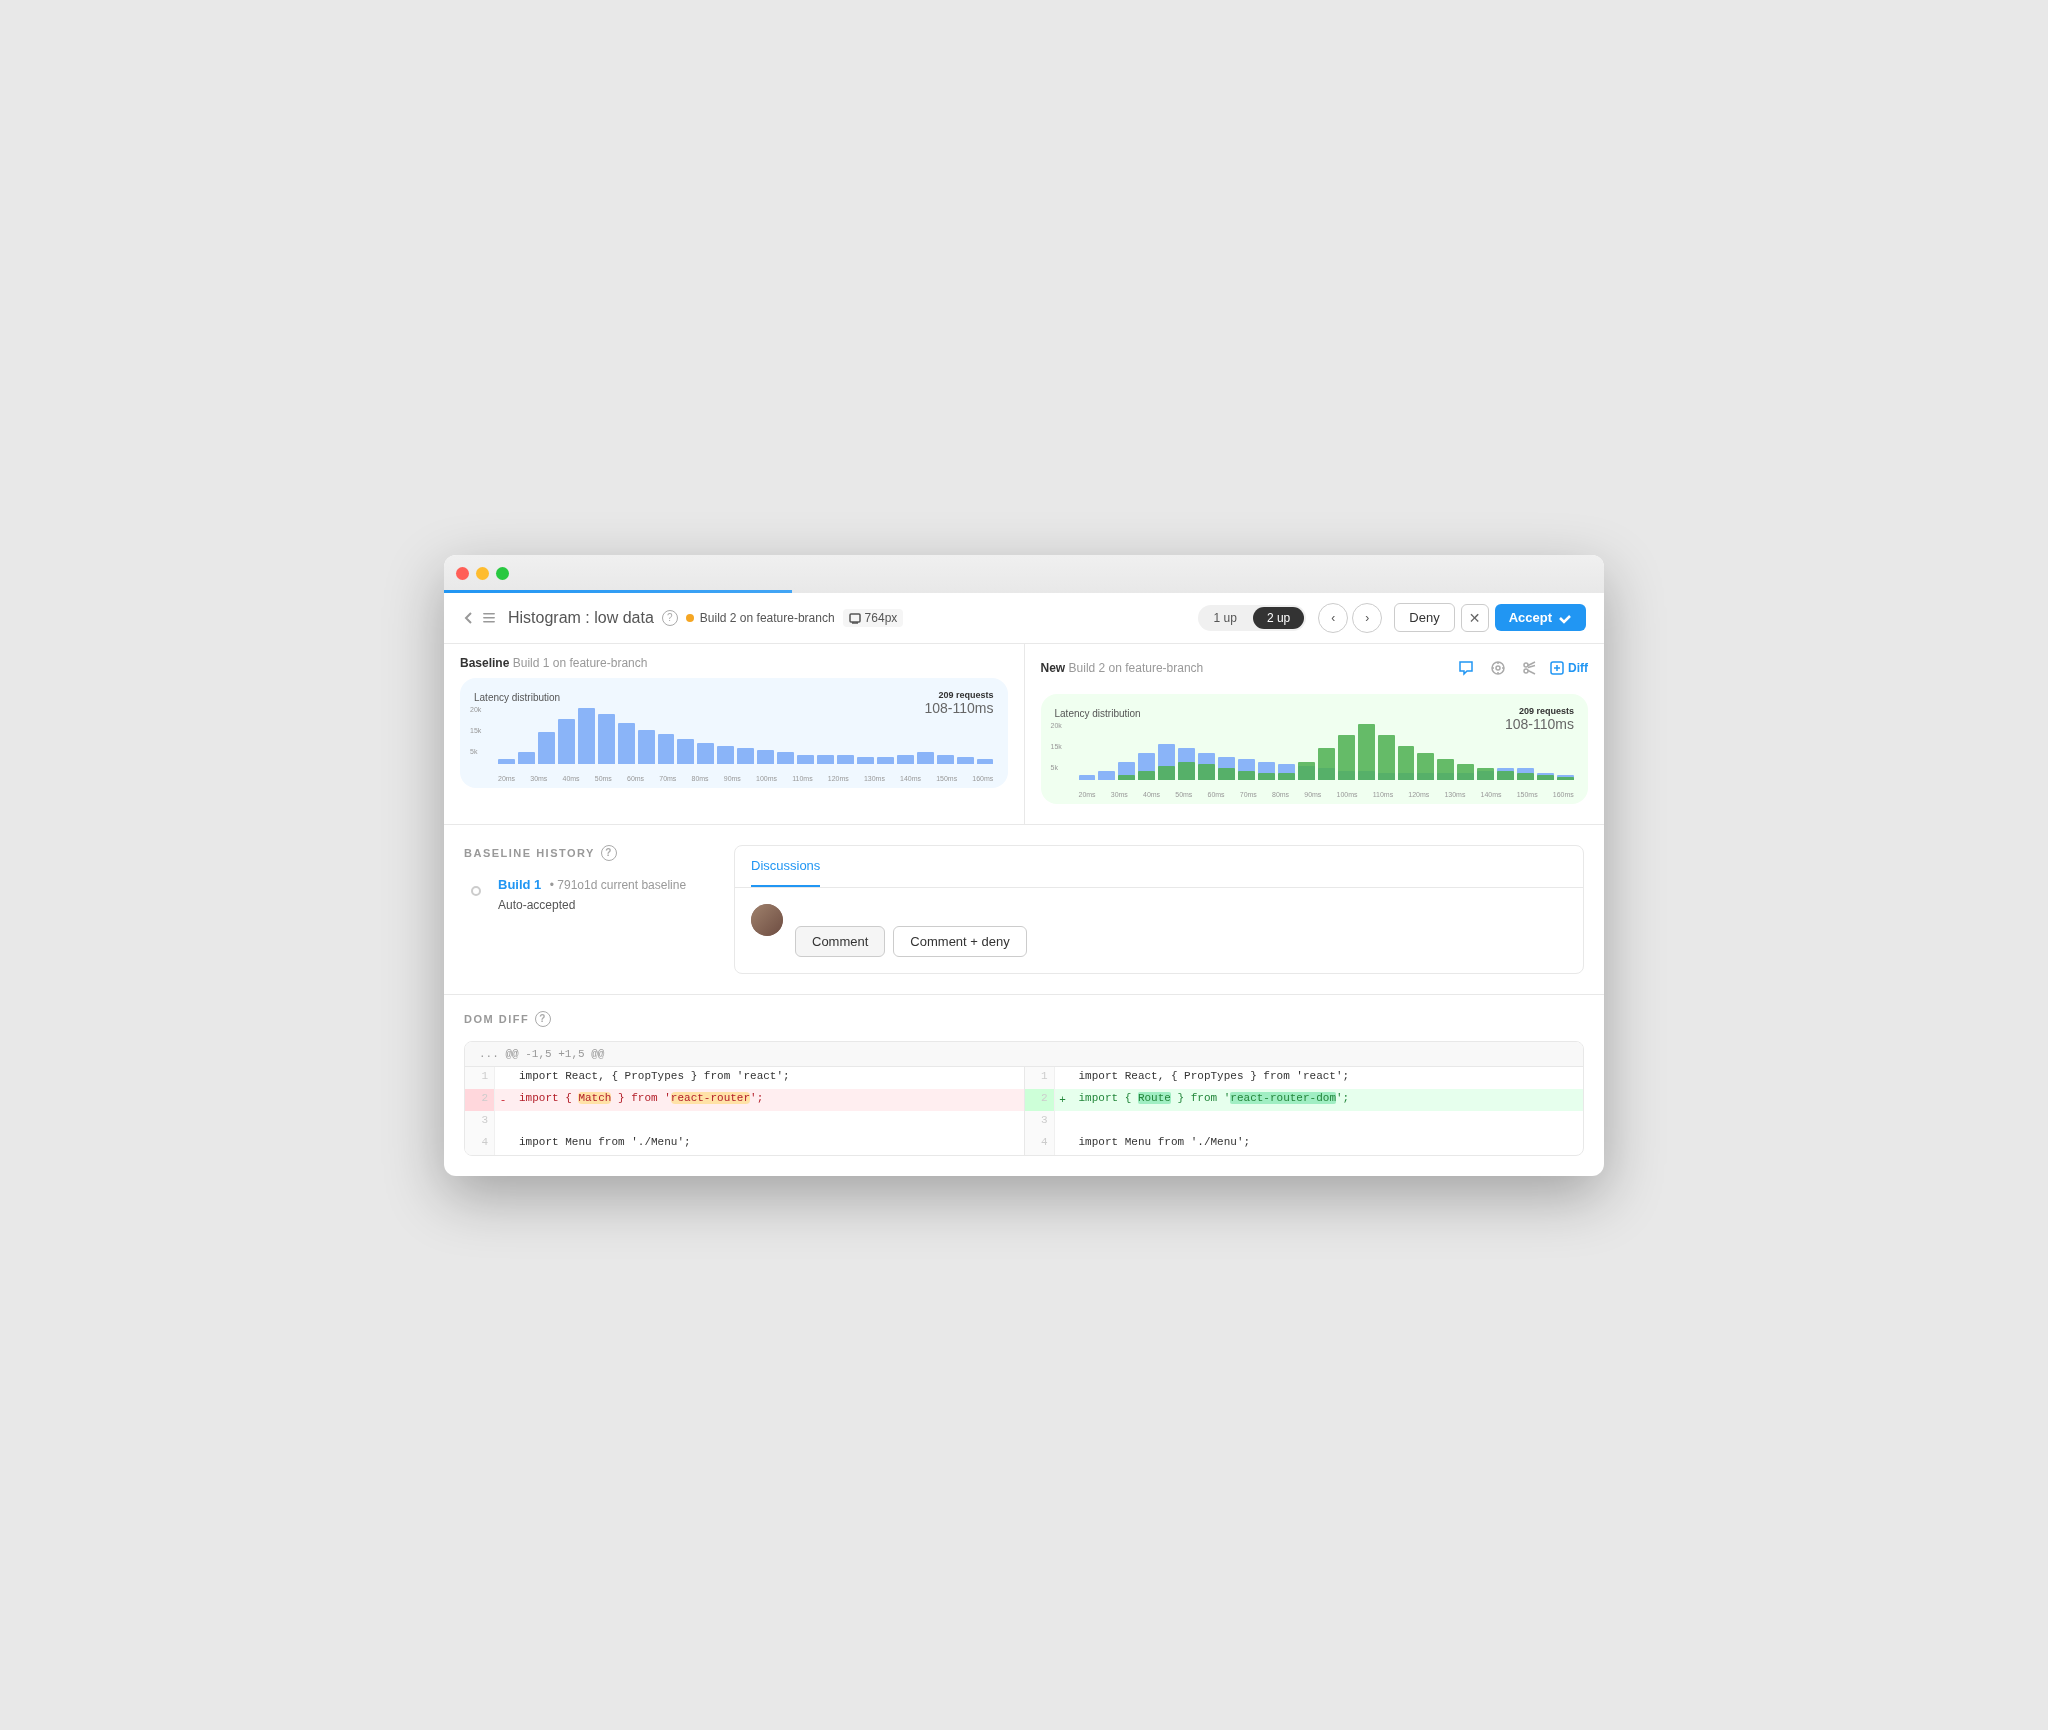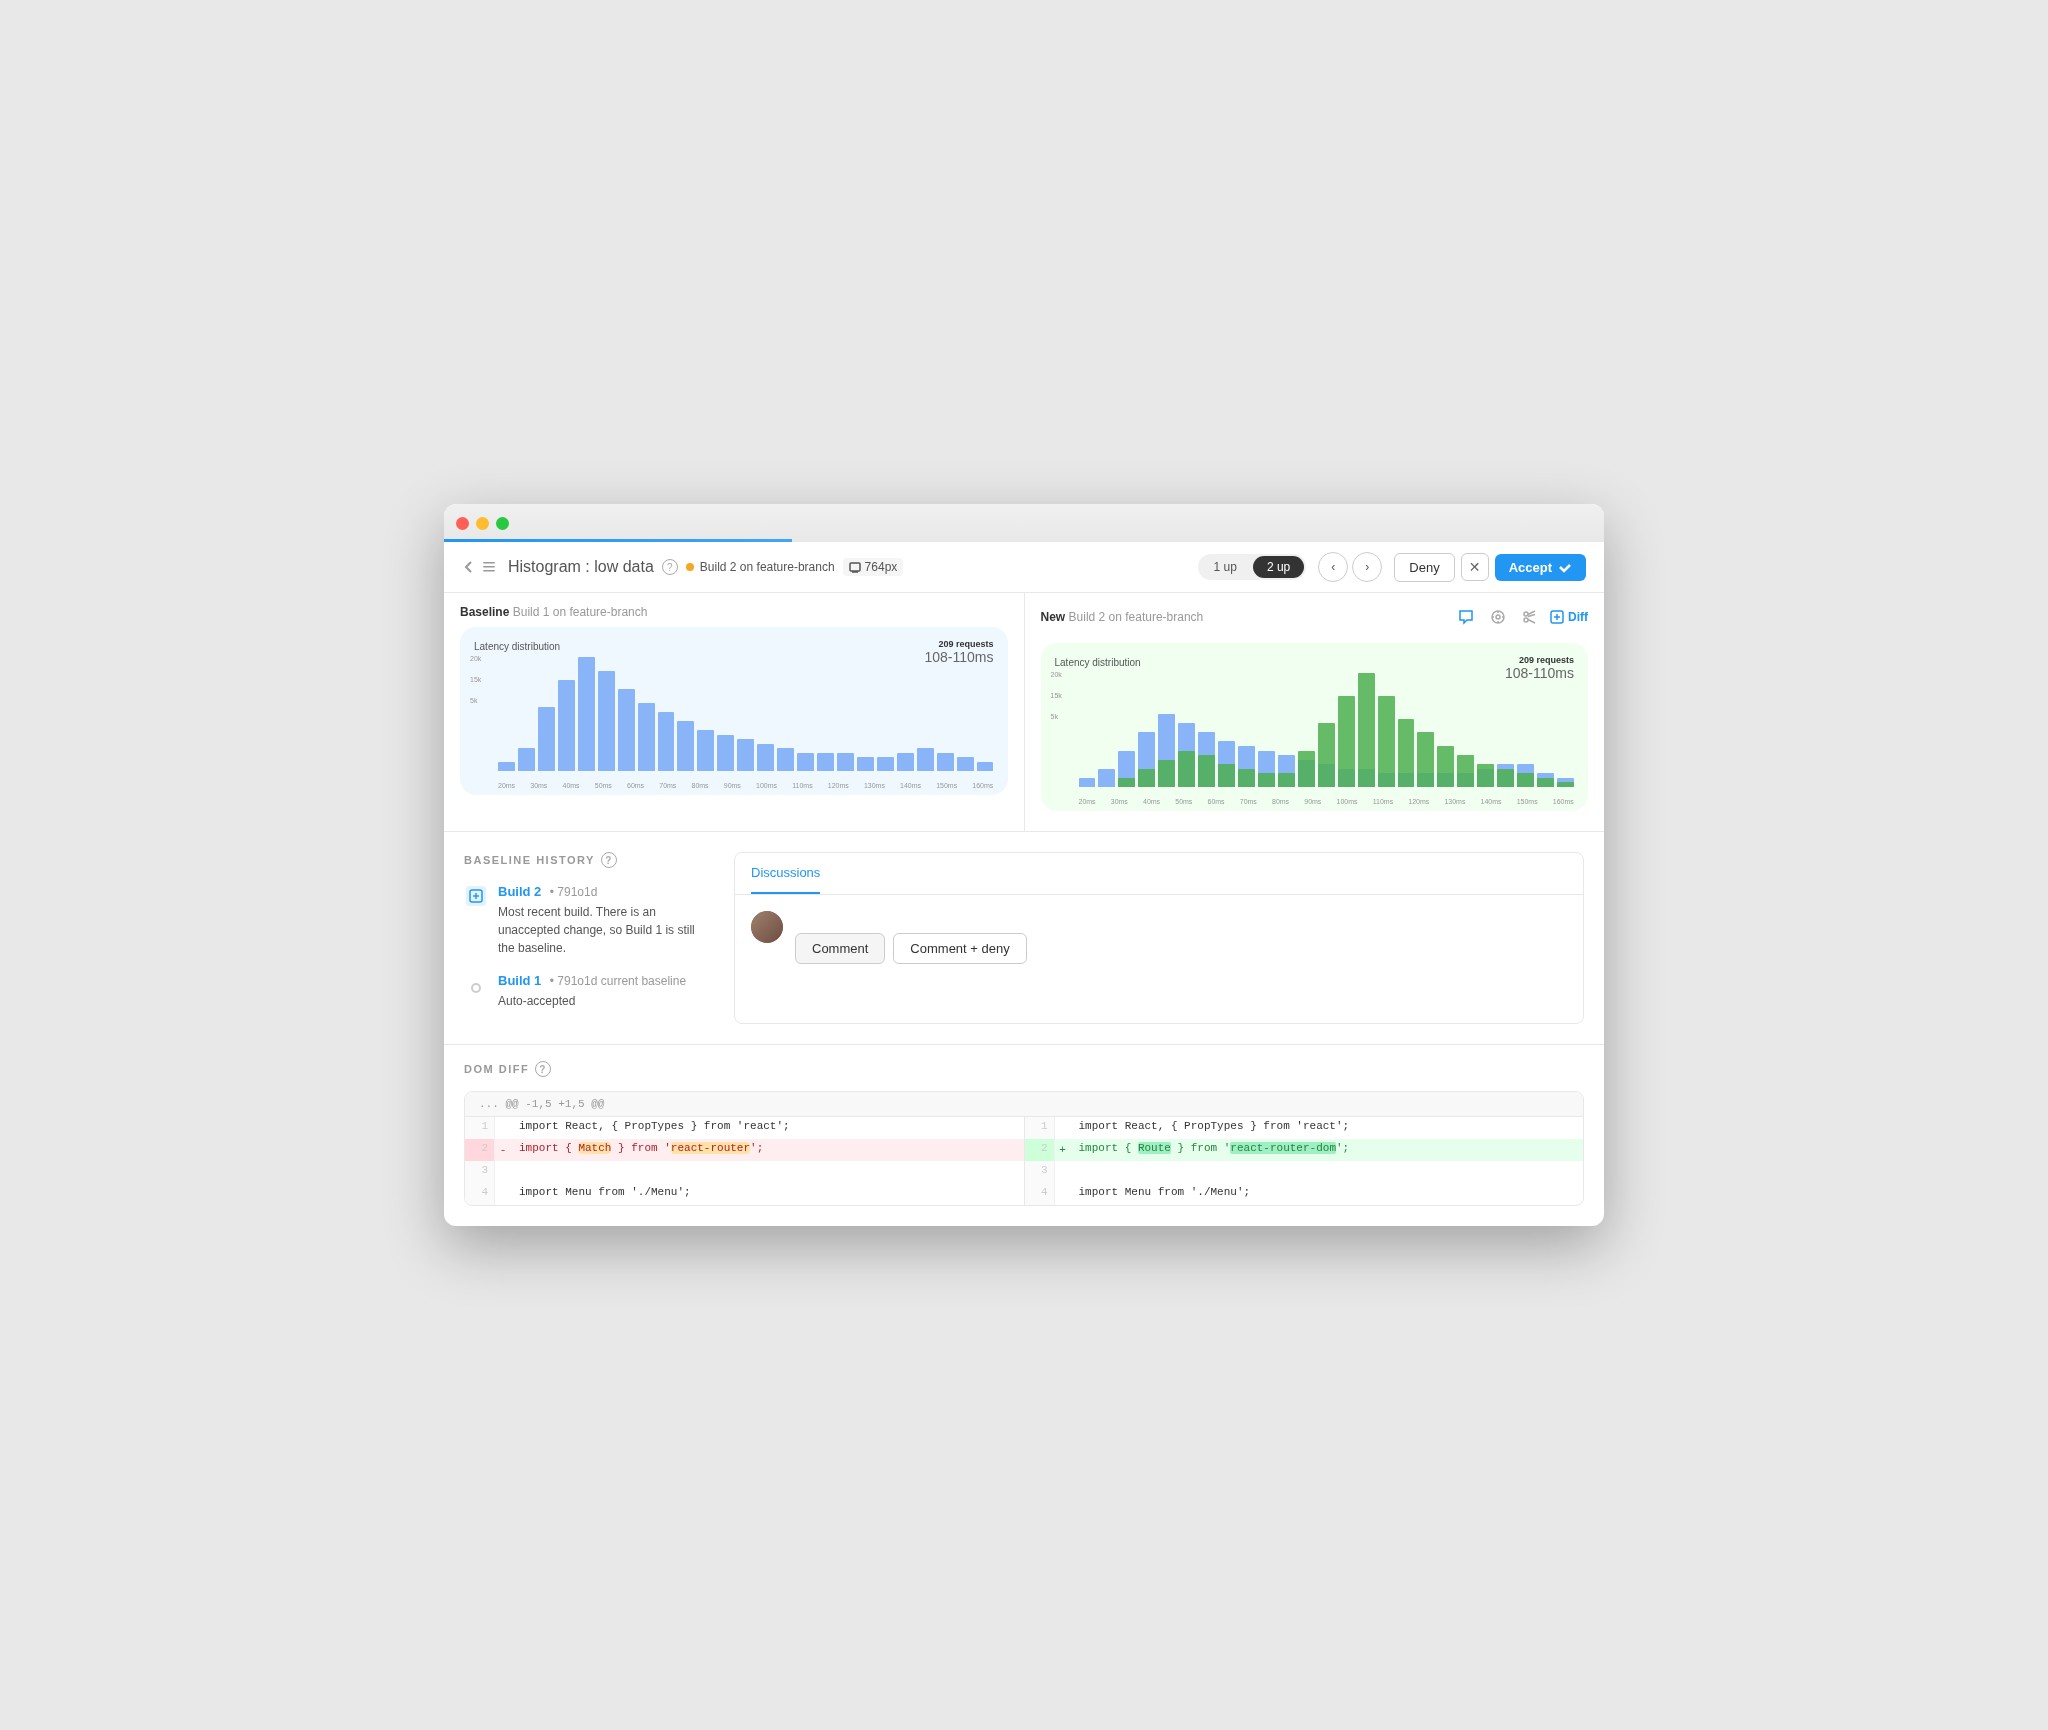--- a/index.html
+++ b/index.html
@@ -252,21 +252,21 @@
       color: #2196F3;
       cursor: pointer;
     }
 
     
     .chart-container {
       background: #f0f8ff;
       border-radius: 16px;
       padding: 14px;
       margin: 8px 0;
-      height: 168px;
+      height: 110px;
       position: relative;
       overflow: hidden;
     }
     .chart-title {
       font-size: 10px;
       color: #555;
       margin-bottom: 4px;
     }
     .chart-legend {
       position: absolute;
@@ -864,37 +864,20 @@
   </div>
 
   <div class="bottom-section">
 
     <div class="baseline-history">
       <div class="section-title">
         <span>BASELINE HISTORY</span>
         <span class="info-icon">?</span>
       </div>
 
-      <div class="history-item">
-        <div class="history-icon">
-          <div class="history-icon-image">
-            <svg width="14" height="14" viewBox="0 0 14 14" fill="none" stroke="#2196F3" stroke-width="1.5">
-              <rect x="1" y="1" width="12" height="12" rx="2"></rect>
-              <path d="M4 7h6M7 4v6"></path>
-            </svg>
-          </div>
-        </div>
-        <div class="history-content">
-          <div>
-            <a class="history-build-link" href="#">Build 2</a>
-            <span class="history-build-hash">• 791o1d</span>
-          </div>
-          <div class="history-desc">Most recent build. There is an unaccepted change, so Build 1 is still the baseline.</div>
-        </div>
-      </div>
 
       <div class="history-item">
         <div class="history-icon">
           <div class="history-dot"></div>
         </div>
         <div class="history-content">
           <div>
             <a class="history-build-link" href="#">Build 1</a>
             <span class="history-build-hash">• 791o1d current baseline</span>
           </div>

